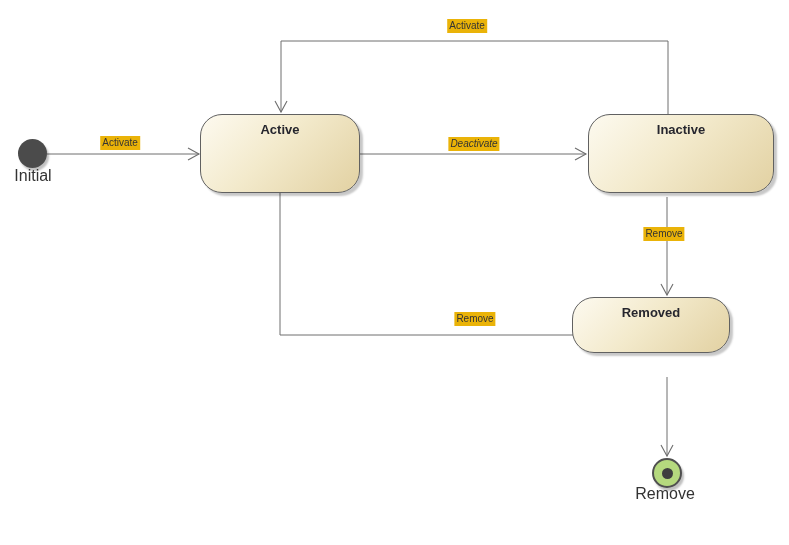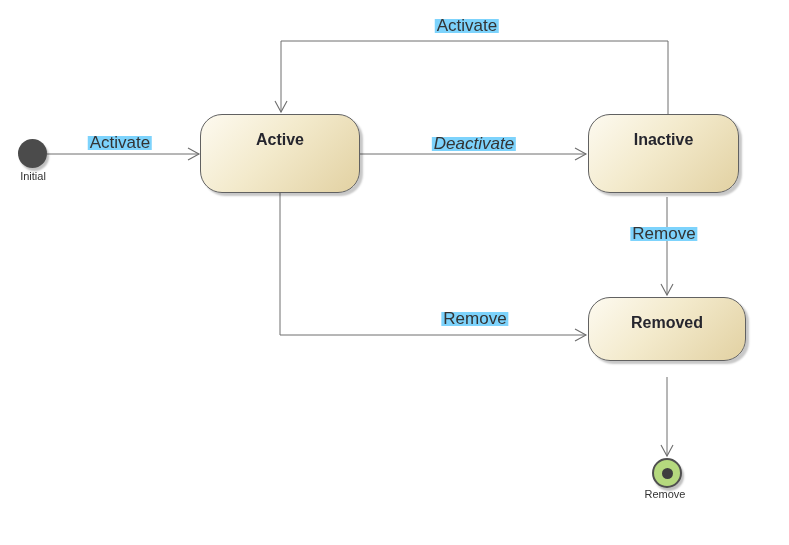--- a/index.html
+++ b/index.html
@@ -29,40 +29,40 @@
     position: absolute;
     border: 1.5px solid #616161;
     border-radius: 22px;
     background: linear-gradient(135deg, #fdfaf0 0%, #f3eacc 45%, #e2d1a2 100%);
     box-shadow: 3px 3px 2px rgba(0,0,0,0.22);
     box-sizing: border-box;
     text-align: center;
   }
   .state-title {
     display: block;
-    padding-top: 16px;
-    font-size: 16px;
+    padding-top: 7px;
+    font-size: 13px;
     font-weight: 700;
     color: #26262e;
   }
   .edge-label {
     position: absolute;
     transform: translateX(-50%);
-    font-size: 17px;
+    font-size: 10px;
     color: #333333;
     white-space: nowrap;
-    background: #7dd3fc;
+    background: #eab308;
     padding: 0 2px;
     line-height: 14px;
     text-align: right;
   }
   .node-label {
     position: absolute;
     transform: translateX(-50%);
-    font-size: 11px;
+    font-size: 16px;
     color: #333333;
     white-space: nowrap;
     line-height: 14px;
   }
   .initial-node {
     position: absolute;
     left: 18px; top: 139px;
     width: 29px; height: 29px;
     border-radius: 50%;
     background: #4b4b4b;
@@ -106,25 +106,25 @@
     <polyline points="667,377 667,456" marker-end="url(#arrowOpen)"></polyline>
   </svg>
 
   <div class="initial-node"></div>
   <div class="node-label" style="left:33px; top:169px;">Initial</div>
 
   <div class="state" style="left:200px; top:114px; width:160px; height:79px;">
     <span class="state-title">Active</span>
   </div>
 
-  <div class="state" style="left:588px; top:114px; width:151px; height:79px;">
+  <div class="state" style="left:588px; top:114px; width:186px; height:79px;">
     <span class="state-title">Inactive</span>
   </div>
 
-  <div class="state" style="left:588px; top:297px; width:158px; height:64px;">
+  <div class="state" style="left:572px; top:297px; width:158px; height:56px;">
     <span class="state-title">Removed</span>
   </div>
 
   <div class="final-node">
     <div class="final-dot"></div>
   </div>
   <div class="node-label" style="left:665px; top:487px;">Remove</div>
 
   <div class="edge-label" style="left:120px; top:136px;">Activate</div>
   <div class="edge-label" style="left:474px; top:137px;font-style:italic;">Deactivate</div>

